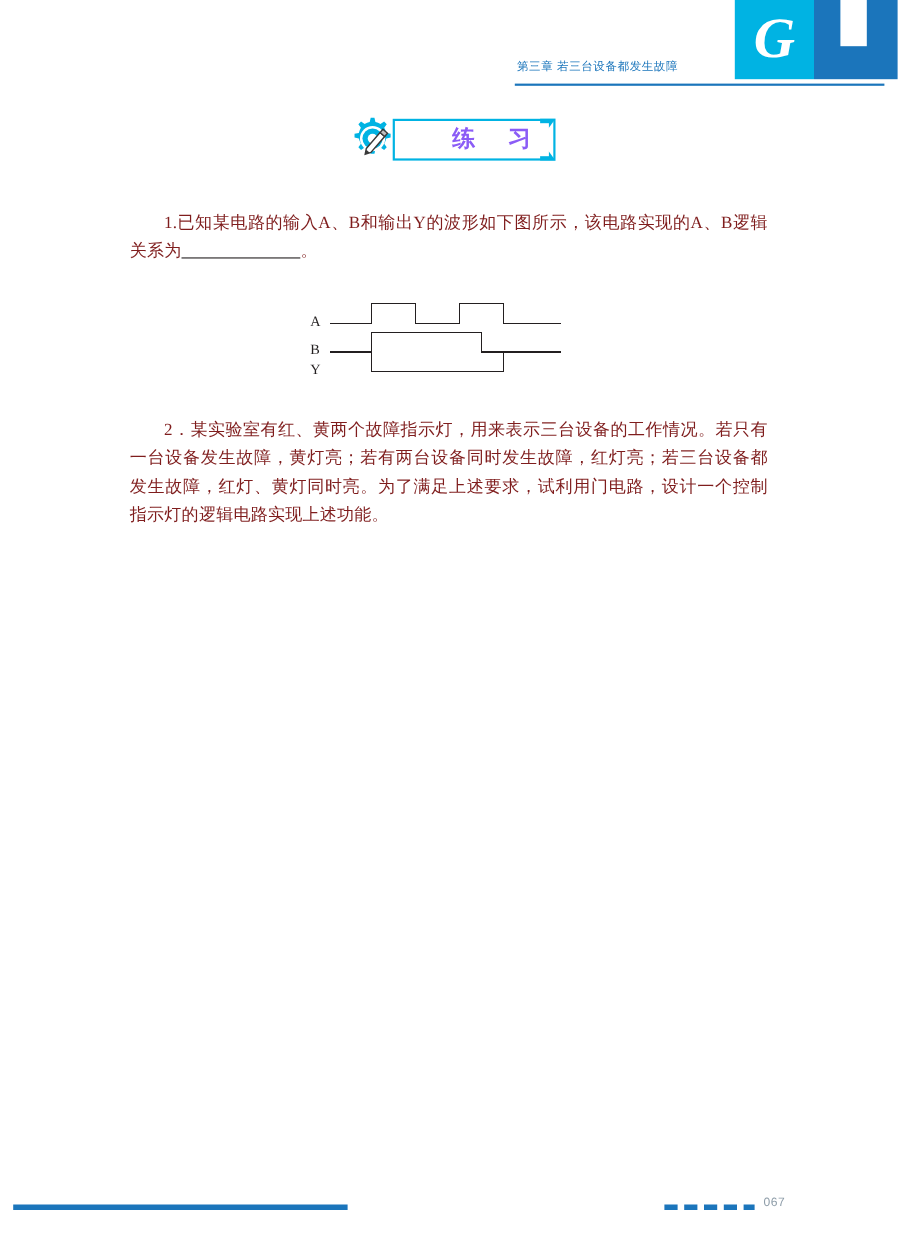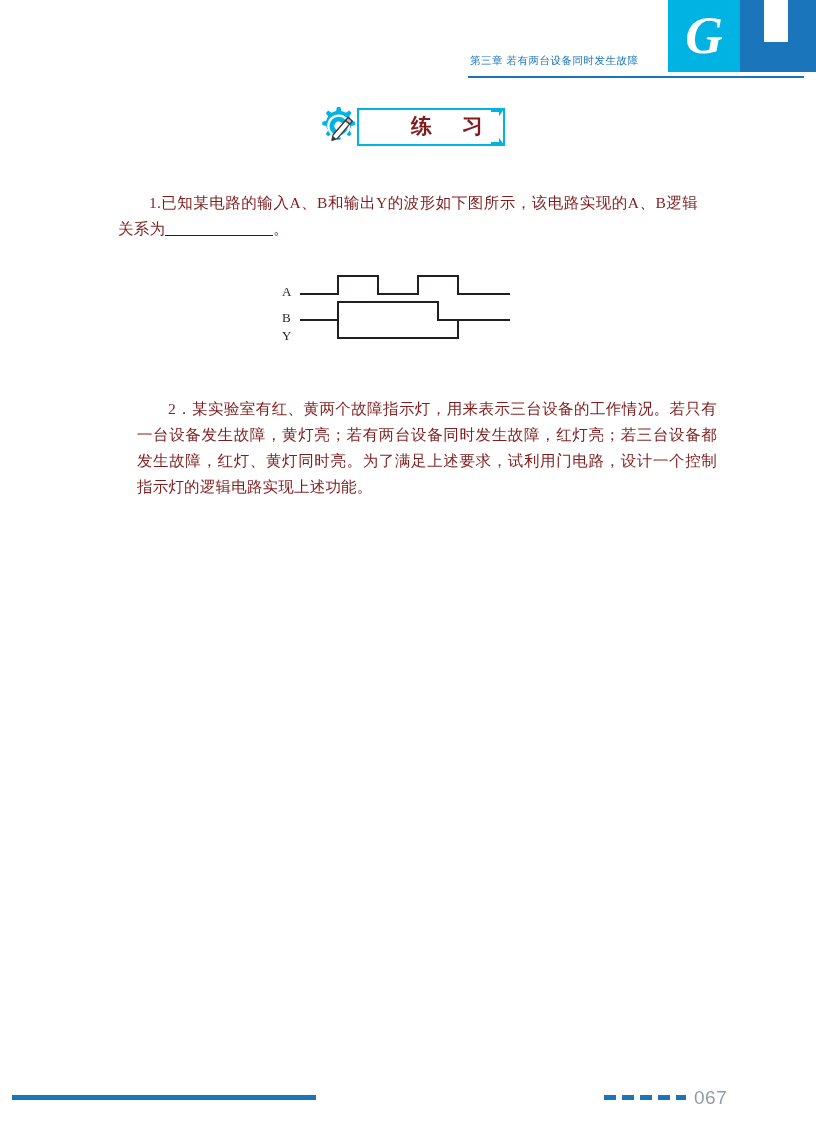--- a/index.html
+++ b/index.html
@@ -120,21 +120,21 @@
   }
   .banner-label {
     position: absolute;
     left: 84px;
     top: 8px;
     width: 100px;
     text-align: center;
     font-family: "Liberation Sans", sans-serif;
     font-weight: bold;
     font-size: 21px;
-    color: #7f1d1d;
+    color: #8b5cf6;
     letter-spacing: 12px;
     text-indent: 12px;
   }
   .banner-gear {
     position: absolute;
     left: 0px;
     top: 0px;
     width: 54px;
     height: 50px;
   }
@@ -142,21 +142,21 @@
   
   .para {
     position: absolute;
     font-size: 15.5px;
     line-height: 26px;
     color: #7f1d1d;
     text-align: justify;
     letter-spacing: 0.2px;
   }
   #q1 { left: 118px; top: 190px; width: 580px; }
-  #q2 { left: 118px; top: 396px; width: 580px; margin-left: 19px; }
+  #q2 { left: 118px; top: 378px; width: 580px; }
   .indent { padding-left: 2em; }
   .blank-u {
     display: inline-block;
     width: 108px;
     border-bottom: 1px solid #231f20;
     height: 17px;
     vertical-align: -2px;
   }
 
   
@@ -202,36 +202,36 @@
     top: 0;
     width: 12px;
     height: 5px;
     background: #1b75bb;
   }
   .footer-page {
     position: absolute;
     left: 694px;
     top: 0px;
     font-family: "Liberation Sans", sans-serif;
-    font-size: 19px;
+    font-size: 11px;
     color: #8d9ca8;
     letter-spacing: 0.5px;
   }
 </style>
 </head>
 <body>
 
 <div class="hdr-block">
   <div class="hdr-cyan"></div>
   <div class="hdr-blue"></div>
   <div class="hdr-white-notch"></div>
   <div class="hdr-g">G</div>
 </div>
 <div class="hdr-rule"></div>
-<div class="hdr-title">第三章   若有两台设备同时发生故障</div>
+<div class="hdr-title">第三章   若三台设备都发生故障</div>
 
 <div class="banner">
   <div class="banner-tail"></div>
   <div class="banner-tail-inner"></div>
   <div class="banner-box"></div>
   <svg class="banner-gear" viewBox="0 0 54 50">
     <g fill="#00b3e3">
       <path d="M24 3 l3.4 0 0.9 3.9 a18.6 18.6 0 0 1 4.6 1.9 l3.3-2.3 2.4 2.4 -2.3 3.3 a18.6 18.6 0 0 1 1.9 4.6 l3.9 0.9 0 3.4 -3.9 0.9 a18.6 18.6 0 0 1 -1.9 4.6 l2.3 3.3 -2.4 2.4 -3.3-2.3 a18.6 18.6 0 0 1 -4.6 1.9 l-0.9 3.9 -3.4 0 -0.9-3.9 a18.6 18.6 0 0 1 -4.6-1.9 l-3.3 2.3 -2.4-2.4 2.3-3.3 a18.6 18.6 0 0 1 -1.9-4.6 l-3.9-0.9 0-3.4 3.9-0.9 a18.6 18.6 0 0 1 1.9-4.6 l-2.3-3.3 2.4-2.4 3.3 2.3 a18.6 18.6 0 0 1 4.6-1.9 z"></path>
       <circle cx="25.7" cy="22" r="11.5" fill="#ffffff"></circle>
       <circle cx="25.7" cy="22" r="9.2" fill="#00b3e3"></circle>

